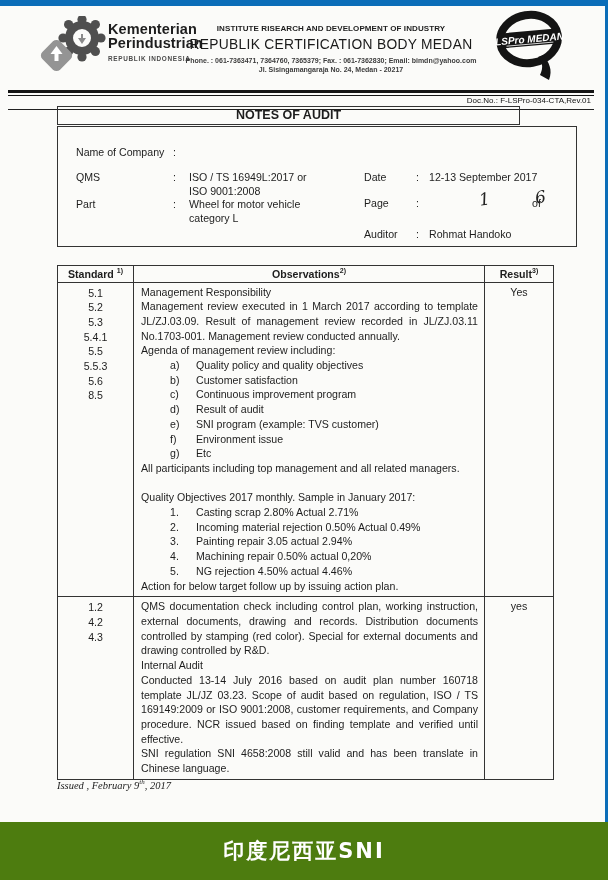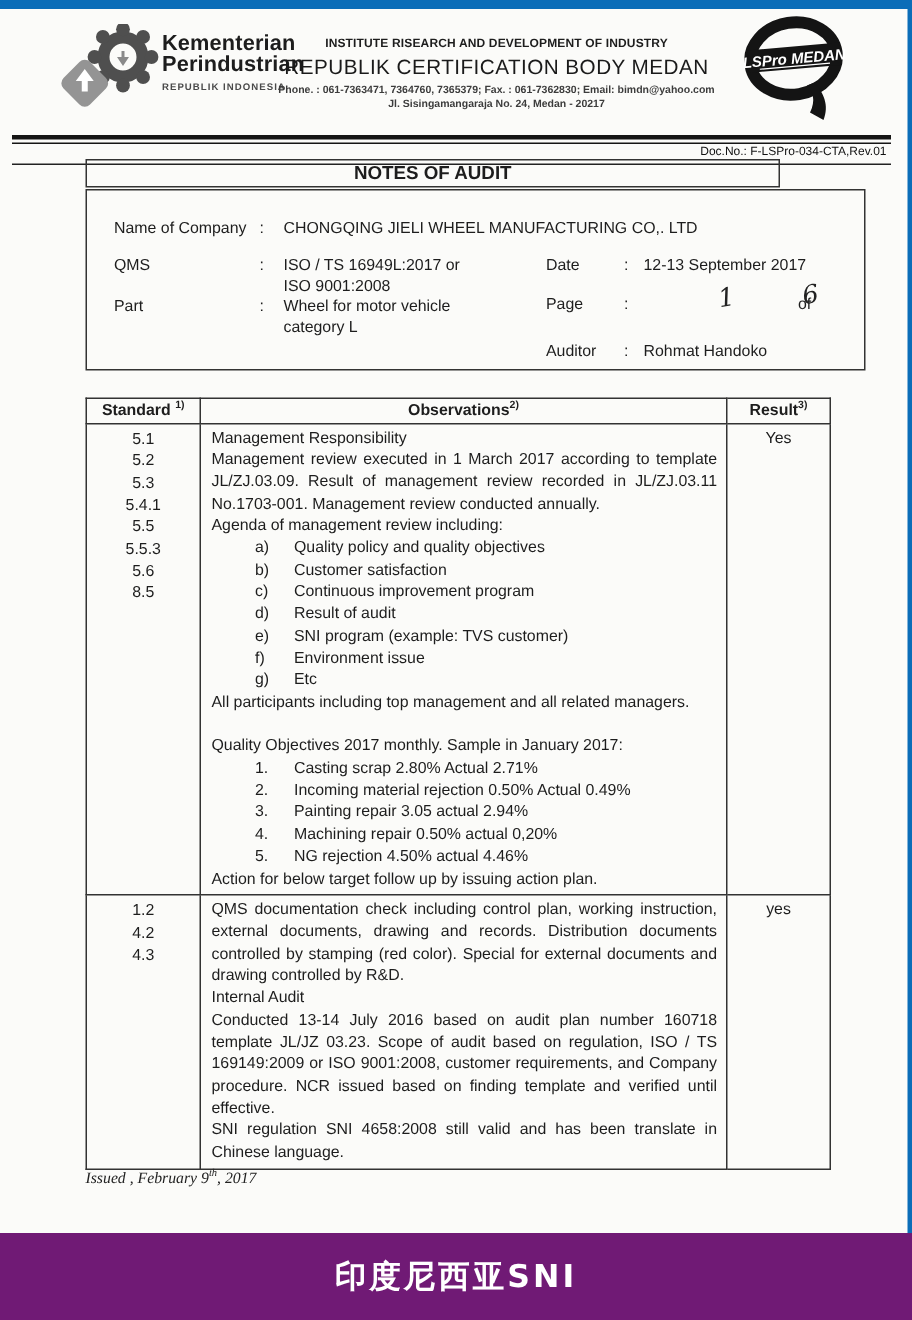--- a/index.html
+++ b/index.html
@@ -46,21 +46,21 @@
   td.obs{vertical-align:top;font-size:10.6px;padding:2px 6px 3px 7px;}
   .obs-line,.obs-p{line-height:14.7px;}
   .obs-p{text-align:justify;}
   .li{display:flex;line-height:14.7px;padding-left:29px;}
   .li .marker{width:26px;flex:none;}
   .blank{height:14.7px;}
   td.res{vertical-align:top;text-align:center;font-size:10.6px;padding-top:3px;}
   
   .issued{position:absolute;left:57px;top:772px;font-family:"Liberation Serif",serif;font-style:italic;font-size:10.5px;color:#222;}
   .issued sup{font-size:7px;}
-  .band{position:absolute;left:0;top:822px;width:608px;height:58px;background:#701a75;display:flex;align-items:center;justify-content:center;}
+  .band{position:absolute;left:0;top:822px;width:608px;height:58px;background:#4d7c0f;display:flex;align-items:center;justify-content:center;}
   .band .caption{color:#ffffff;font-weight:bold;font-size:21px;letter-spacing:2px;font-family:"DejaVu Sans","Liberation Sans",sans-serif;}
 </style>
 </head>
 <body>
 
 <div class="paper">
 
   <svg class="logo-kemenperin" viewBox="0 0 66 60" aria-hidden="true">
     <circle cx="42" cy="22" r="13" fill="none" stroke="#4f4f4f" stroke-width="8"></circle>
     <circle cx="61" cy="22" r="4.6" fill="#4f4f4f"></circle>
@@ -101,21 +101,20 @@
 
   <div class="rule"></div>
   <div class="docno">Doc.No.: F-LSPro-034-CTA,Rev.01</div>
   <div class="docline"></div>
 
   <div class="title-box">NOTES OF AUDIT</div>
 
   <div class="info-box">
     <span class="fld" style="left:18px;top:19px;">Name of Company</span>
     <span class="fld" style="left:115px;top:19px;">:</span>
-    <span class="fld" style="left:131px;top:19px;">CHONGQING JIELI WHEEL MANUFACTURING CO,. LTD</span>
 
     <span class="fld" style="left:18px;top:44px;">QMS</span>
     <span class="fld" style="left:115px;top:44px;">:</span>
     <span class="fld" style="left:131px;top:44px;">ISO / TS 16949L:2017 or</span>
     <span class="fld" style="left:131px;top:58px;">ISO  9001:2008</span>
 
     <span class="fld" style="left:18px;top:71px;">Part</span>
     <span class="fld" style="left:115px;top:71px;">:</span>
     <span class="fld" style="left:131px;top:71px;">Wheel for motor vehicle</span>
     <span class="fld" style="left:131px;top:85px;">category L</span>

